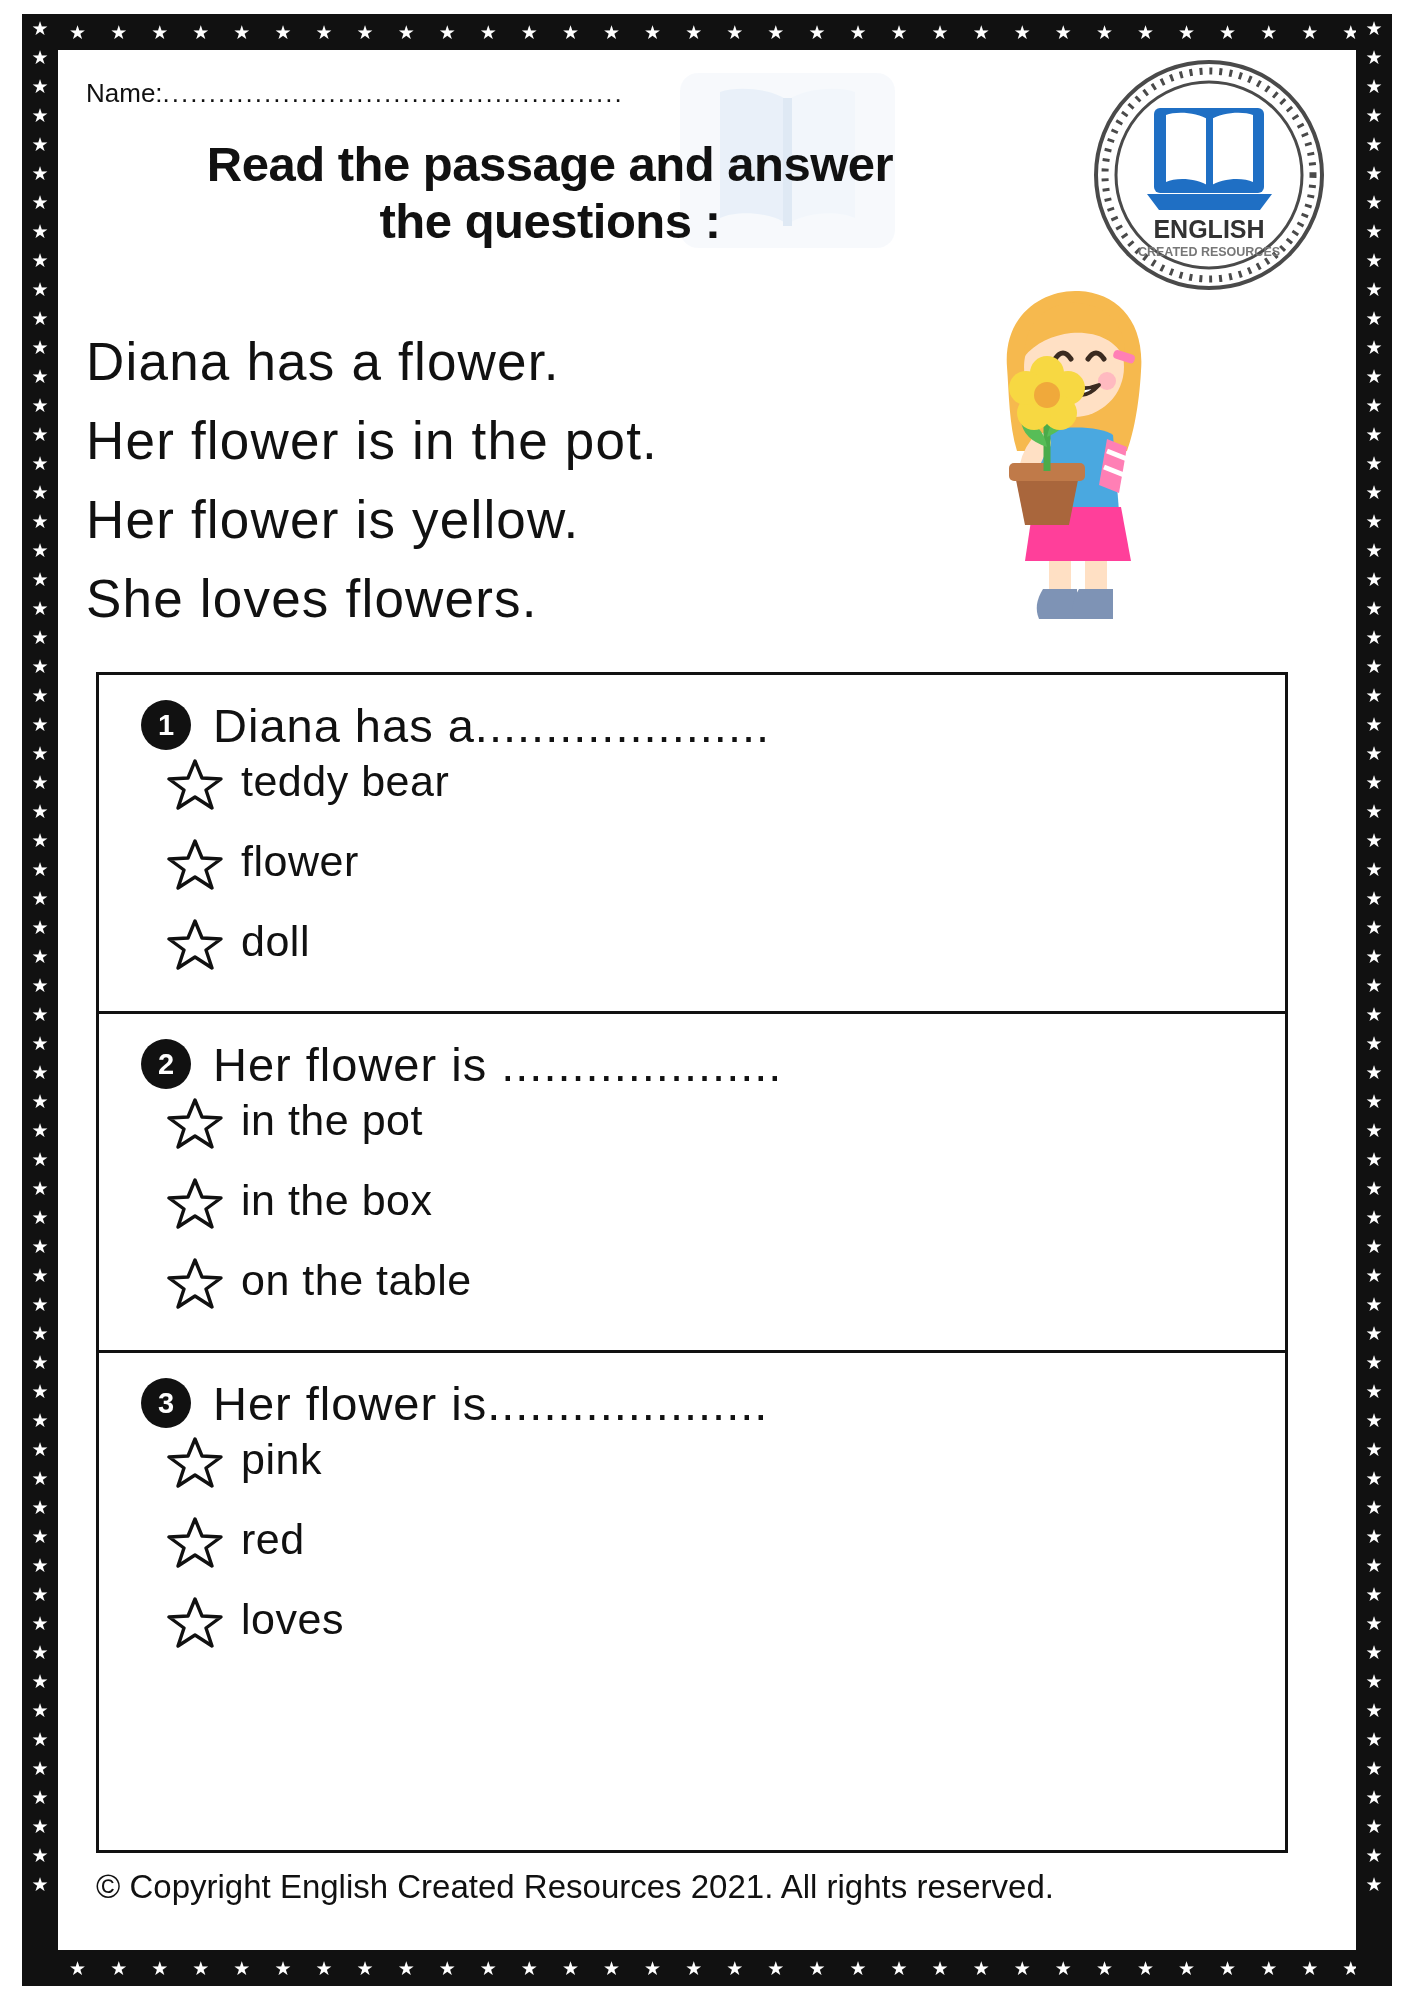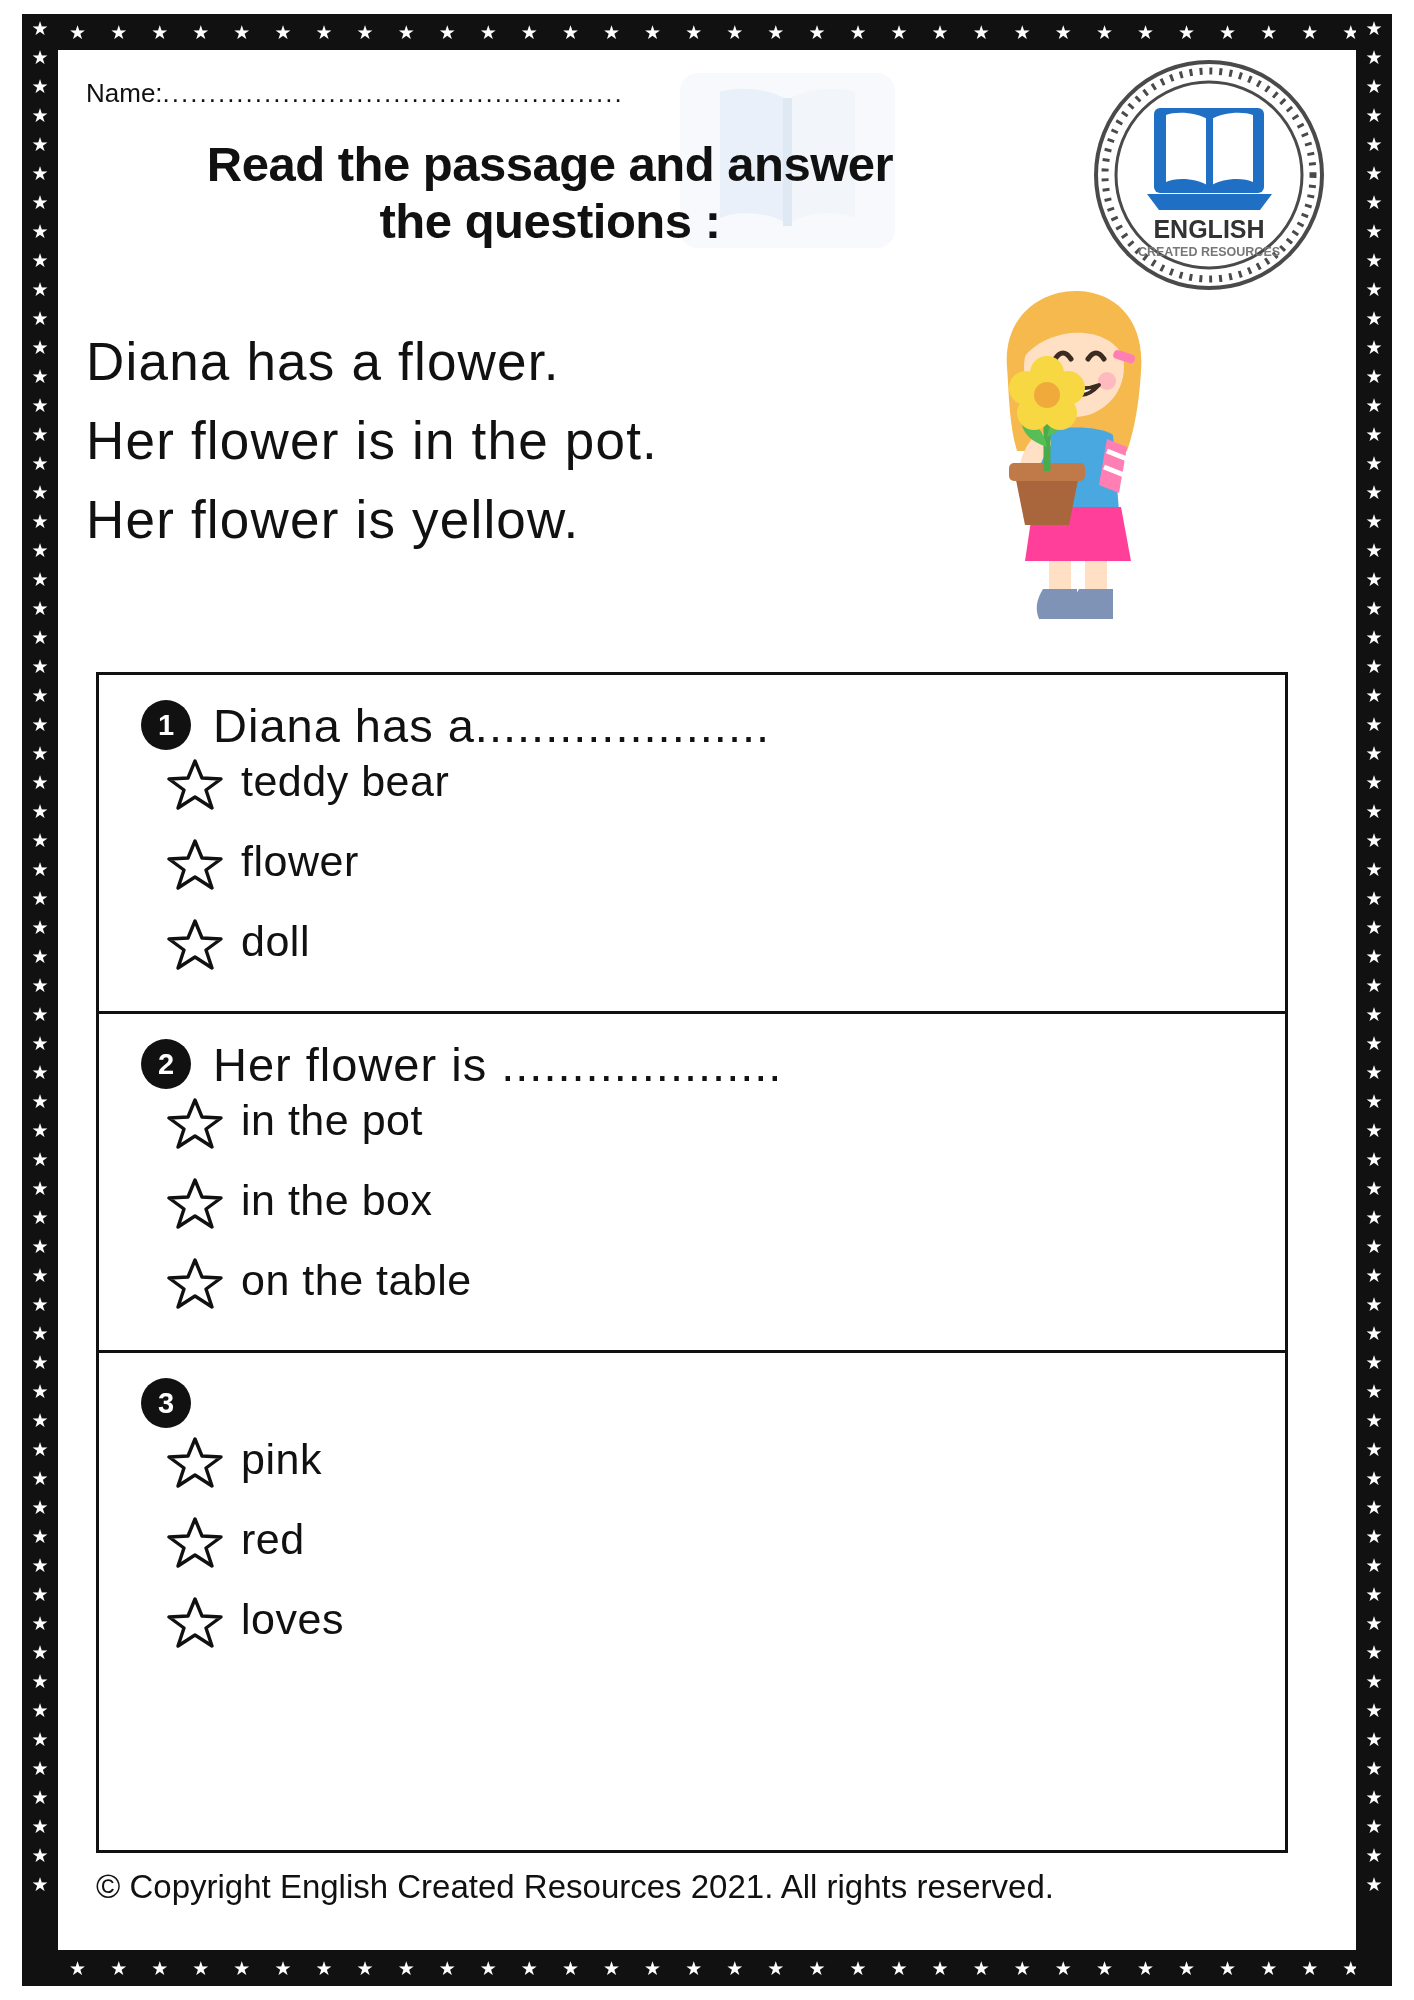--- a/index.html
+++ b/index.html
@@ -203,20 +203,21 @@
 
   <div class="title">
     <div>Read the passage and answer</div>
     <div>the questions :</div>
   </div>
 
   <div class="passage">
     <div>Diana has a flower.</div>
     <div>Her flower is in the pot.</div>
     <div>Her flower is yellow.</div>
+    <div>She loves flowers.</div>
   </div>
 
   <svg class="girl" viewBox="0 0 230 360">
 
     <path d="M52 92 C48 40 88 14 124 16 C162 18 190 46 186 96 C184 132 178 160 172 176 L62 176 C54 150 54 118 52 92 Z" fill="#f6b94e"></path>
 
     <circle cx="119" cy="92" r="50" fill="#ffe0c4"></circle>
 
     <path d="M69 82 C70 42 98 26 122 28 C154 30 172 52 170 84 C160 64 140 56 116 58 C98 60 80 68 69 82 Z" fill="#f6b94e"></path>
 
@@ -311,20 +312,21 @@
         <svg class="star" viewBox="0 0 56 54">
             <path d="M28 4 L35 21 L54 22 L39 33 L45 51 L28 40 L11 51 L17 33 L2 22 L21 21 Z" fill="#ffffff" stroke="#111111" stroke-width="3.4" stroke-linejoin="round"></path>
           </svg>
         <span class="opttext">on the table</span>
       </div>
     </div>
 
     <div class="qitem last">
       <div class="qhead">
         <div class="qnum">3</div>
+        <div class="qtext">Her flower is....................</div>
       </div>
       <div class="opt">
         <svg class="star" viewBox="0 0 56 54">
             <path d="M28 4 L35 21 L54 22 L39 33 L45 51 L28 40 L11 51 L17 33 L2 22 L21 21 Z" fill="#ffffff" stroke="#111111" stroke-width="3.4" stroke-linejoin="round"></path>
           </svg>
         <span class="opttext">pink</span>
       </div>
       <div class="opt">
         <svg class="star" viewBox="0 0 56 54">
             <path d="M28 4 L35 21 L54 22 L39 33 L45 51 L28 40 L11 51 L17 33 L2 22 L21 21 Z" fill="#ffffff" stroke="#111111" stroke-width="3.4" stroke-linejoin="round"></path>

